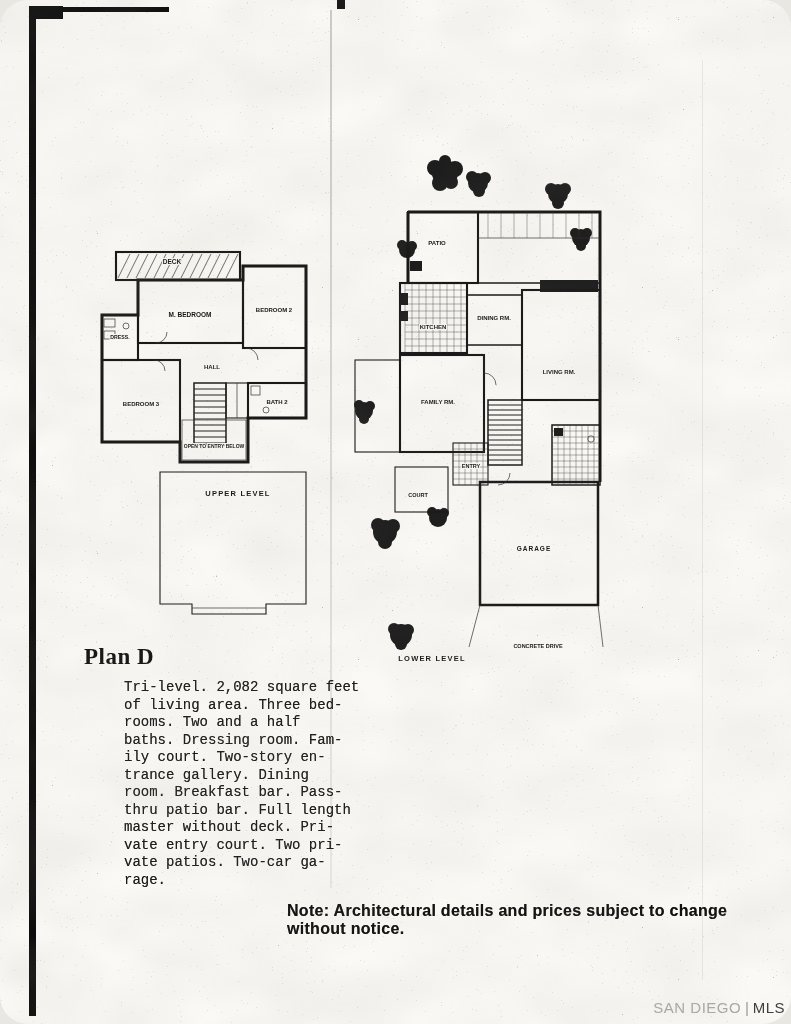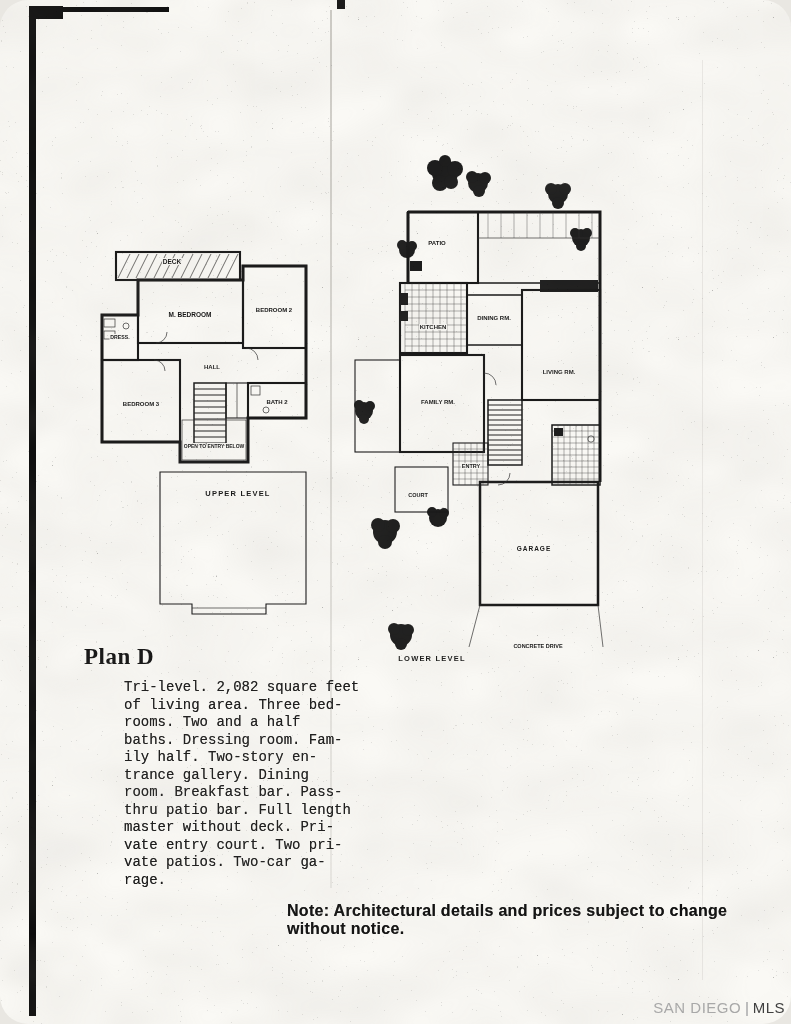--- a/index.html
+++ b/index.html
@@ -256,21 +256,21 @@
     <text x="84" y="518" font-size="7.5" letter-spacing="1.2" text-anchor="middle">LOWER LEVEL</text>
   </svg>
 
   <div class="plan-text-block">
     <div class="plan-title">Plan D</div>
     <div>
       <div class="desc-line">Tri-level. 2,082 square feet</div>
       <div class="desc-line">of living area. Three bed-</div>
       <div class="desc-line">rooms. Two and a half</div>
       <div class="desc-line">baths. Dressing room. Fam-</div>
-      <div class="desc-line">ily half. Two-story en-</div>
+      <div class="desc-line">ily court. Two-story en-</div>
       <div class="desc-line">trance gallery. Dining</div>
       <div class="desc-line">room. Breakfast bar. Pass-</div>
       <div class="desc-line">thru patio bar. Full length</div>
       <div class="desc-line">master without deck. Pri-</div>
       <div class="desc-line">vate entry court. Two pri-</div>
       <div class="desc-line">vate patios. Two-car ga-</div>
       <div class="desc-line">rage.</div>
     </div>
   </div>
 

